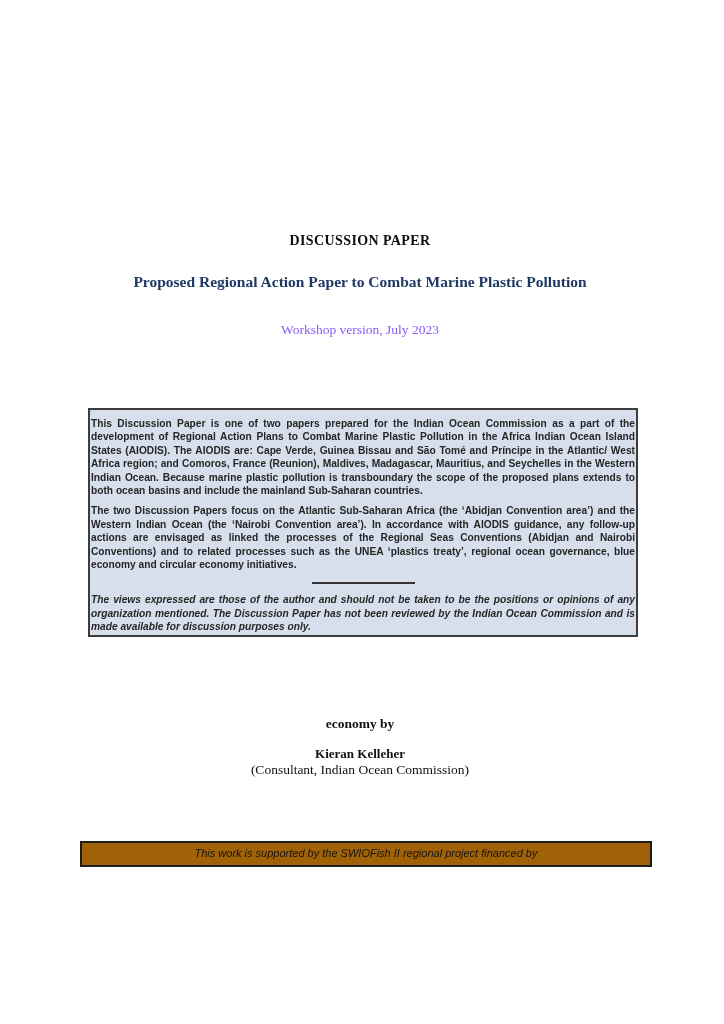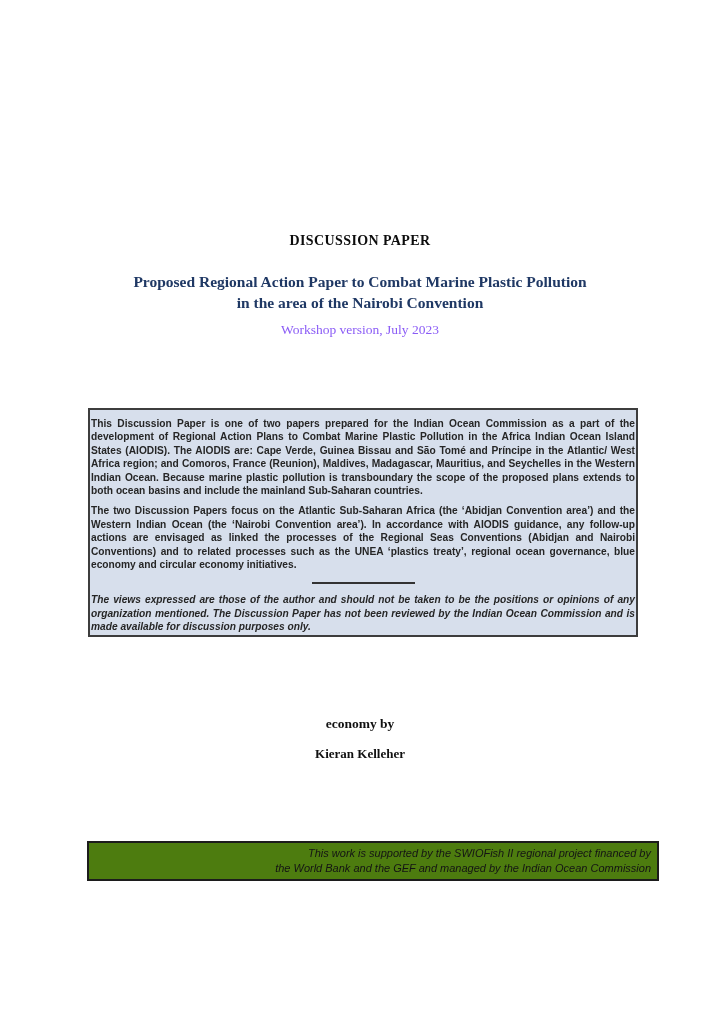--- a/index.html
+++ b/index.html
@@ -85,56 +85,54 @@
   .author-role {
     top: 762px;
     font-size: 13.5px;
   }
   .footer-box {
     position: absolute;
     left: 80px;
     top: 841px;
     width: 572px;
     box-sizing: border-box;
-    background: #4d7c0f;
+    background: #a16207;
     border: 2px solid #1c1c1c;
     padding: 3px 6px 4px 6px;
-    text-align: right;
+    text-align: center;
     font-family: "Liberation Sans", sans-serif;
     font-size: 11px;
     font-style: italic;
     line-height: 14.5px;
     color: #141414;
-    margin-left: 7px;
   }
 </style>
 </head>
 <body>
 
 <div class="page">
 
   <div class="centered doc-type">DISCUSSION PAPER</div>
 
   <div class="centered main-title">
     <div>Proposed Regional Action Paper to Combat Marine Plastic Pollution</div>
-    <div>in the area of the Nairobi Convention</div>
   </div>
 
   <div class="centered version-line">Workshop version, July 2023</div>
 
   <div class="abstract-box">
     <p>This Discussion Paper is one of two papers prepared for the Indian Ocean Commission as a part of the development of Regional Action Plans to Combat Marine Plastic Pollution in the Africa Indian Ocean Island States (AIODIS).  The AIODIS are: Cape Verde, Guinea Bissau and São Tomé and Príncipe in the Atlantic/ West Africa region; and Comoros, France (Reunion), Maldives, Madagascar, Mauritius, and Seychelles in the Western Indian Ocean. Because marine plastic pollution is transboundary the scope of the proposed plans extends to both ocean basins and include the mainland Sub-Saharan countries.</p>
     <p>The two Discussion Papers focus on the Atlantic Sub-Saharan Africa (the ‘Abidjan Convention area’) and the Western Indian Ocean (the ‘Nairobi Convention area’). In accordance with AIODIS guidance, any follow-up actions are envisaged as linked the processes of the Regional Seas Conventions (Abidjan and Nairobi Conventions) and to related processes such as the UNEA ‘plastics treaty’, regional ocean governance, blue economy and circular economy initiatives.</p>
     <div class="separator-rule"></div>
     <p class="disclaimer">The views expressed are those of the author and should not be taken to be the positions or opinions of any organization mentioned.  The Discussion Paper has not been reviewed by the Indian Ocean Commission and is made available for discussion purposes only.</p>
   </div>
 
   <div class="centered prepared-by">economy by</div>
 
   <div class="centered author-name">Kieran Kelleher</div>
 
+  <div class="centered author-role">(Consultant, Indian Ocean Commission)</div>
 
   <div class="footer-box">
     <div>This work is supported by the SWIOFish II regional project financed by</div>
-    <div>the World Bank and the GEF and managed by the Indian Ocean Commission</div>
   </div>
 
 </div>
 
 </body></html>

